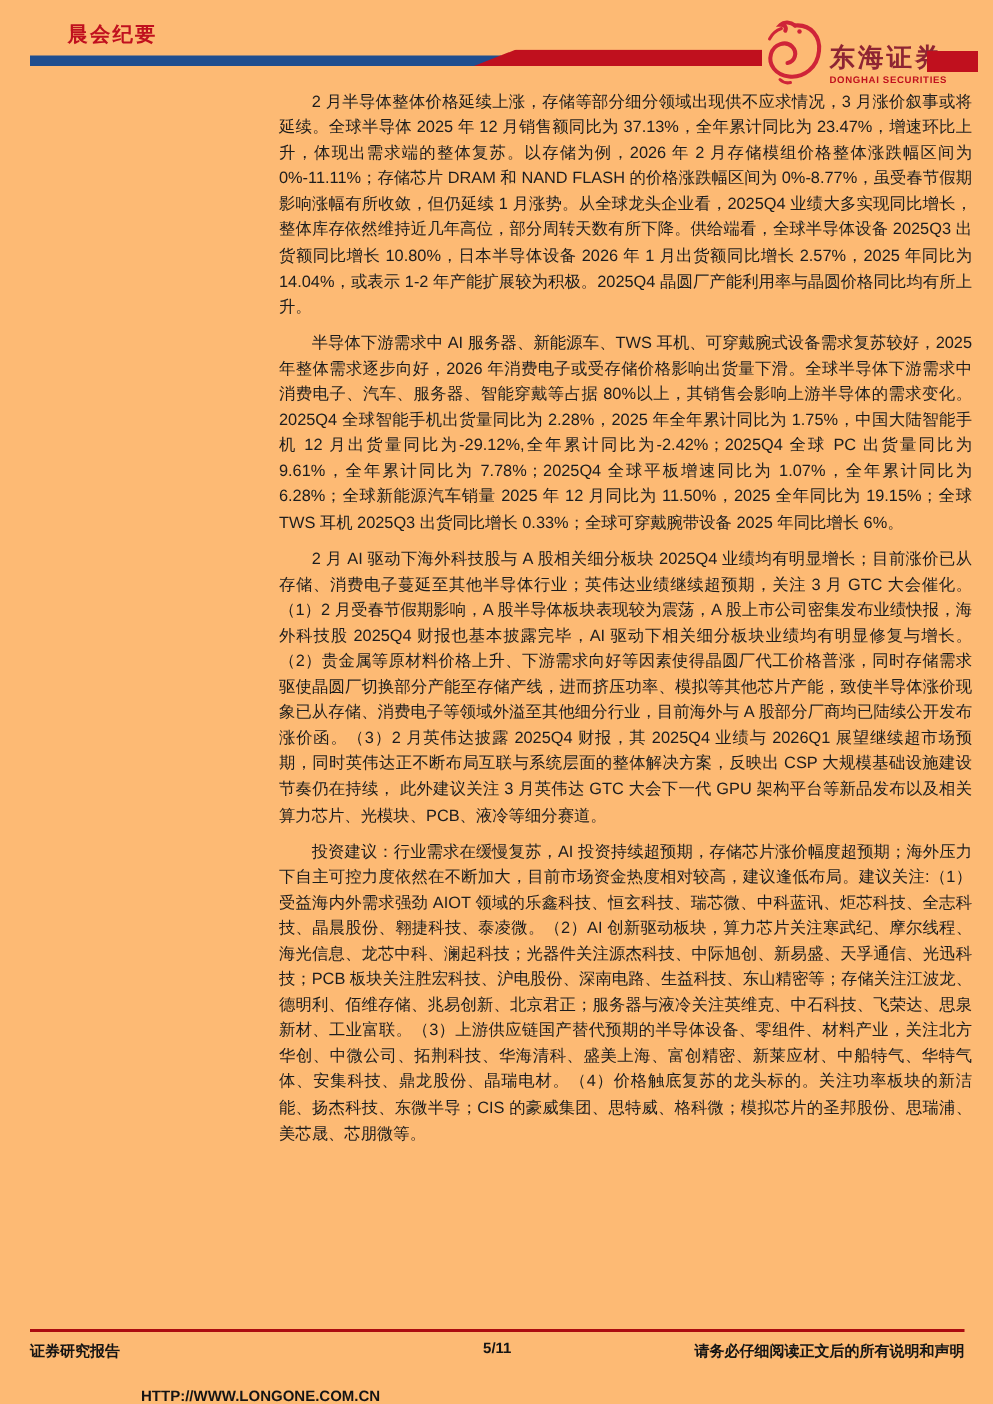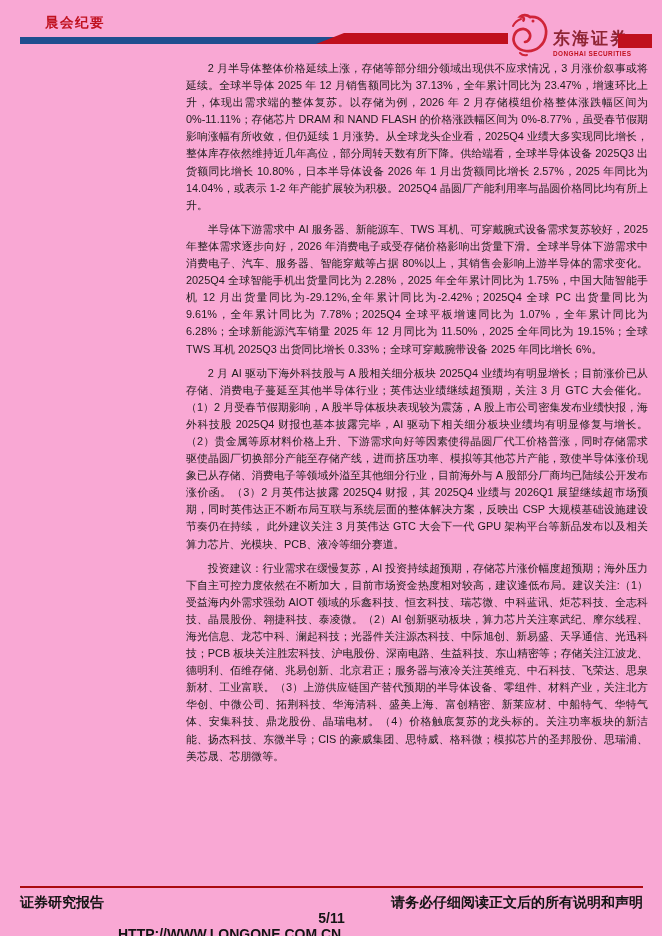--- a/index.html
+++ b/index.html
@@ -1,18 +1,18 @@
 <!DOCTYPE html>
 <html><head>
 <meta charset="utf-8">
 <style>
   html,body { margin:0; padding:0; background:#e8e8e8; }
   .page {
     position:relative; width:662px; height:936px; margin:0 auto;
-    background:#f9a8d4; overflow:hidden;
+    background:#fdba74; overflow:hidden;
     font-family:"Liberation Sans", sans-serif;
   }
   
   .section-label {
     position:absolute; left:45px; top:14px;
     font-size:13.5px; font-weight:bold; color:#c0101e; letter-spacing:1.5px;
   }
   .bar-blue {
     position:absolute; left:20px; top:37px; width:314px; height:7px;
     background:#1f4e8f;
@@ -46,26 +46,26 @@
   }
   .body-text p { margin:0 0 7px 0; text-indent:2em; }
   .body-text p.no-indent { text-indent:0; }
   
   .footer-line {
     position:absolute; left:20px; top:886px; width:623px; height:2px;
     background:#ab0b10;
   }
   .footer {
     position:absolute; left:20px; top:894px; width:623px; height:16px;
-    font-size:14px; font-weight:bold; color:#141414;
+    font-size:10px; font-weight:bold; color:#141414;
   }
   .footer-left { position:absolute; left:0; top:0; display:flex; }
   .footer-report-type { margin-right:14px; white-space:nowrap; }
   .footer-url { white-space:nowrap; color:#141414; text-decoration:none;margin-top:32px; }
-  .footer-page { position:absolute; left:50%; top:16px; transform:translateX(-50%); }
+  .footer-page { position:absolute; left:50%; top:0; transform:translateX(-50%); }
   .footer-right { position:absolute; right:0; top:0; white-space:nowrap; }
 </style>
 </head>
 <body>
 
 <div class="page">
 
   <div>
     <div class="section-label">晨会纪要</div>
 

